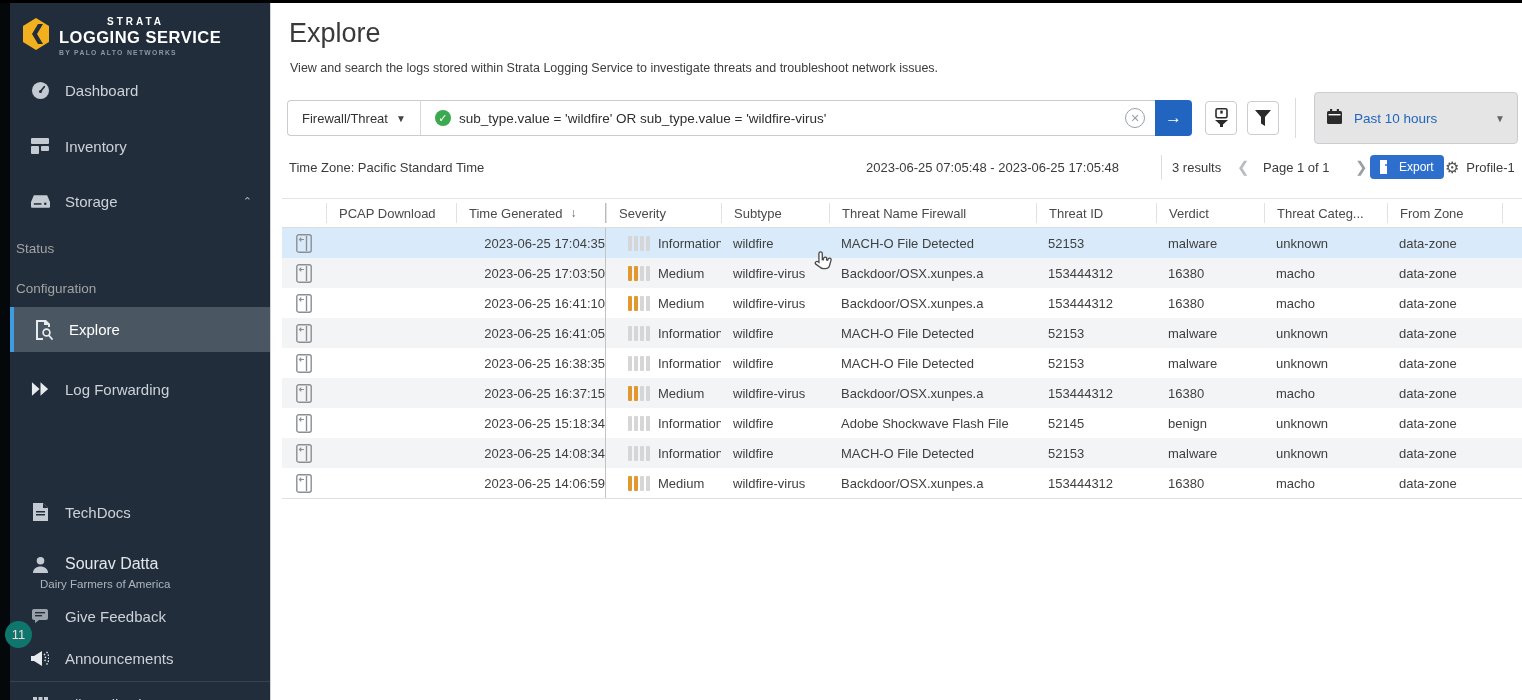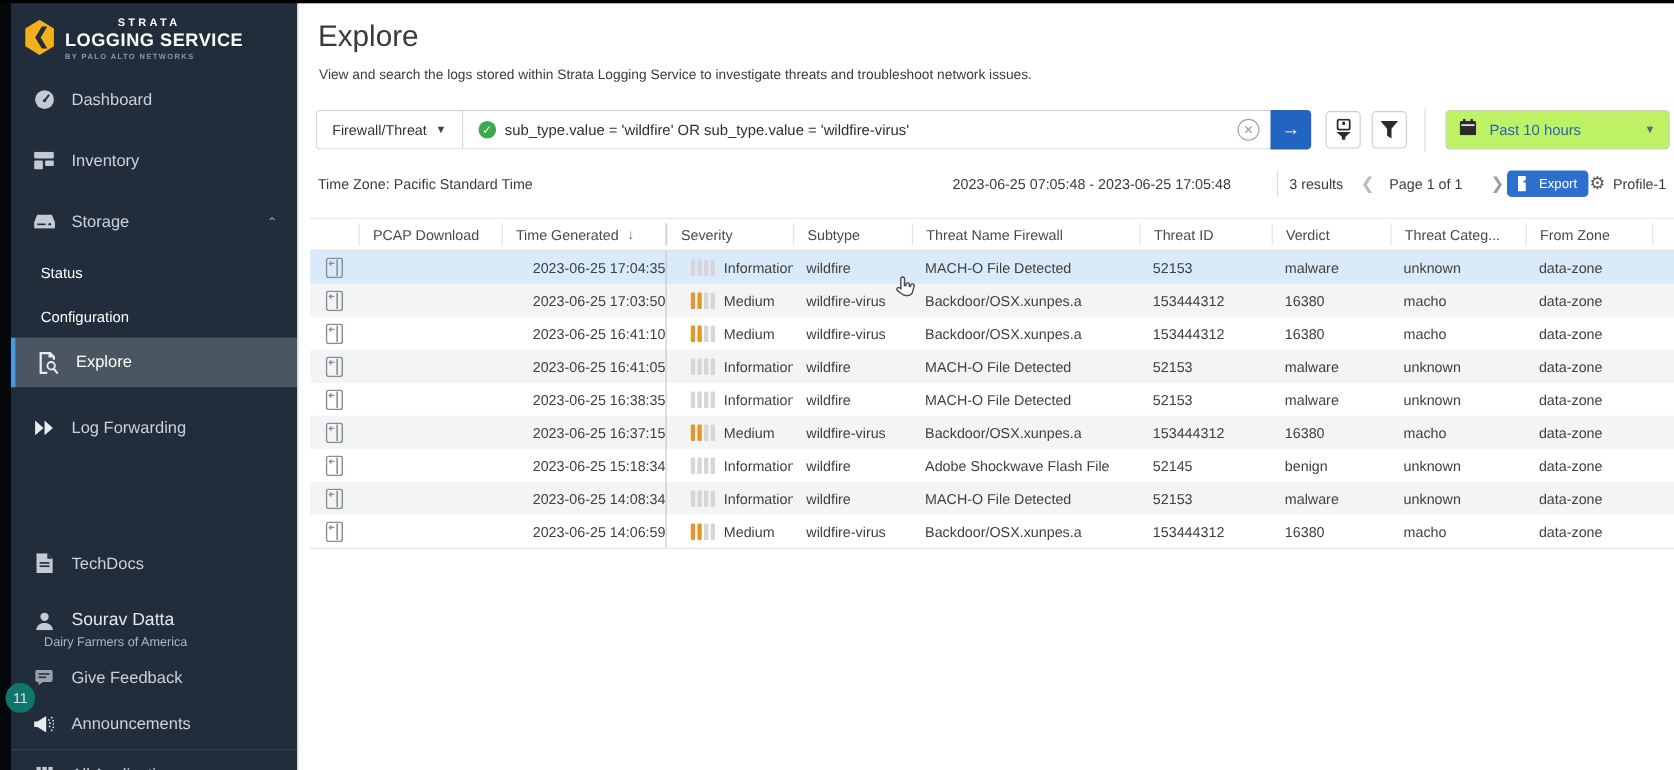--- a/index.html
+++ b/index.html
@@ -15,21 +15,21 @@
   .left-strip { position:absolute; top:0; left:0; width:10px; height:700px; background:#05080b; z-index:5; }
 
   .brand { position:absolute; top:16px; left:22px; display:flex; gap:9px; align-items:flex-start; }
   .brand-mark { width:28px; height:32px; flex:0 0 auto; margin-top:2px; }
   .brand-text .b1 { color:#fff; font-size:10px; font-weight:bold; letter-spacing:3px;padding-left:48px; }
   .brand-text .b2 { color:#fff; font-size:16.5px; font-weight:bold; letter-spacing:0.5px; margin-top:1px; white-space:nowrap; }
   .brand-text .b3 { color:#8d97a1; font-size:6.8px; font-weight:bold; letter-spacing:1.3px; margin-top:2px; }
 
   .nav-item { position:absolute; left:10px; right:0; height:40px; display:flex; align-items:center; gap:15px; padding-left:20px; color:#ccd2d8; font-size:15px; cursor:pointer; }
   .nav-item .nico { width:20px; display:flex; justify-content:center; color:#b9c0c7; }
-  .nav-sub { position:absolute; left:10px; right:0; height:32px; display:flex; align-items:center; padding-left:27px; color:#ffffff; font-size:13.5px; cursor:pointer;text-align:right; }
+  .nav-sub { position:absolute; left:10px; right:0; height:32px; display:flex; align-items:center; padding-left:6px; color:#a3a3a3; font-size:13.5px; cursor:pointer;text-align:right; }
   .nav-item.selected { background:#4a5662; color:#fff; height:45px; }
   .nav-item.selected::before { content:""; position:absolute; left:-10px; top:0; bottom:0; width:10px; background:#05080b; }
   .nav-item.selected::after { content:""; position:absolute; left:0; top:0; bottom:0; width:4px; background:#3f9ce0; }
   .nav-item.selected .nico { margin-left:4px; color:#e8ebee; }
   .chev-up { position:absolute; right:18px; color:#aab2ba; font-size:11px; }
 
   .sb-user-org { position:absolute; left:40px; top:578px; color:#aeb5bd; font-size:11.5px; }
   .badge { position:absolute; left:5px; top:621px; width:27px; height:27px; border-radius:50%; background:#0f766e; color:#f2d7dc; font-size:13px; display:flex; align-items:center; justify-content:center; z-index:6; }
   .sb-divider { position:absolute; left:10px; right:0; top:681px; border-top:1px solid #39434e; }
 
@@ -44,21 +44,21 @@
   .src-select { display:flex; align-items:center; gap:8px; padding:0 14px; height:100%; border-right:1px solid #d7dadd; font-size:13px; color:#333; cursor:pointer; white-space:nowrap; }
   .src-select .caret { font-size:10px; color:#444; }
   .check-circle { width:16px; height:16px; border-radius:50%; background:#3aa94f; color:#fff; font-size:11px; display:flex; align-items:center; justify-content:center; margin:0 8px 0 14px; flex:0 0 auto; }
   .query-text { flex:1; font-size:13.5px; color:#2e2e2e; white-space:nowrap; overflow:hidden; }
   .clear-btn { width:20px; height:20px; border-radius:50%; border:1.5px solid #9aa0a6; color:#9aa0a6; font-size:11px; display:flex; align-items:center; justify-content:center; margin:0 10px; cursor:pointer; flex:0 0 auto; }
   .go-btn { width:37px; height:36px; background:#2265c0; border-radius:0 4px 4px 0; color:#fff; font-size:17px; display:flex; align-items:center; justify-content:center; cursor:pointer; }
   .icon-btn { width:32px; height:34px; border:1px solid #c9cdd1; border-radius:4px; background:#fff; display:flex; align-items:center; justify-content:center; cursor:pointer; color:#2b2b2b; }
   .icon-btn.b1 { margin-left:13px; }
   .icon-btn.b2 { margin-left:10px; }
   .vsep { width:1px; height:40px; background:#d9dcdf; margin:0 18px 0 16px; }
-  .time-range { display:flex; align-items:center; width:204px; height:36px; border:1px solid #c9cdd1; border-radius:4px; background:#bef264; padding:0 12px; cursor:pointer; }
+  .time-range { display:flex; align-items:center; width:204px; height:52px; border:1px solid #c9cdd1; border-radius:4px; background:#e5e5e5; padding:0 12px; cursor:pointer; }
   .time-range .cal { margin-right:12px; color:#2b2b2b; }
   .time-range .tr-label { color:#2166bd; font-size:13.5px; flex:1; }
   .time-range .caret { color:#666; font-size:10px; }
 
   
   .status-row { position:absolute; left:17px; right:0; top:150px; height:34px; display:flex; align-items:center; font-size:13px; color:#3b3b3b; }
   .tz { flex:0 0 auto; }
   .range { position:absolute; left:577px; }
   .st-sep { position:absolute; left:872px; width:1px; height:24px; background:#d9dcdf; }
   .results { position:absolute; left:883px; }

